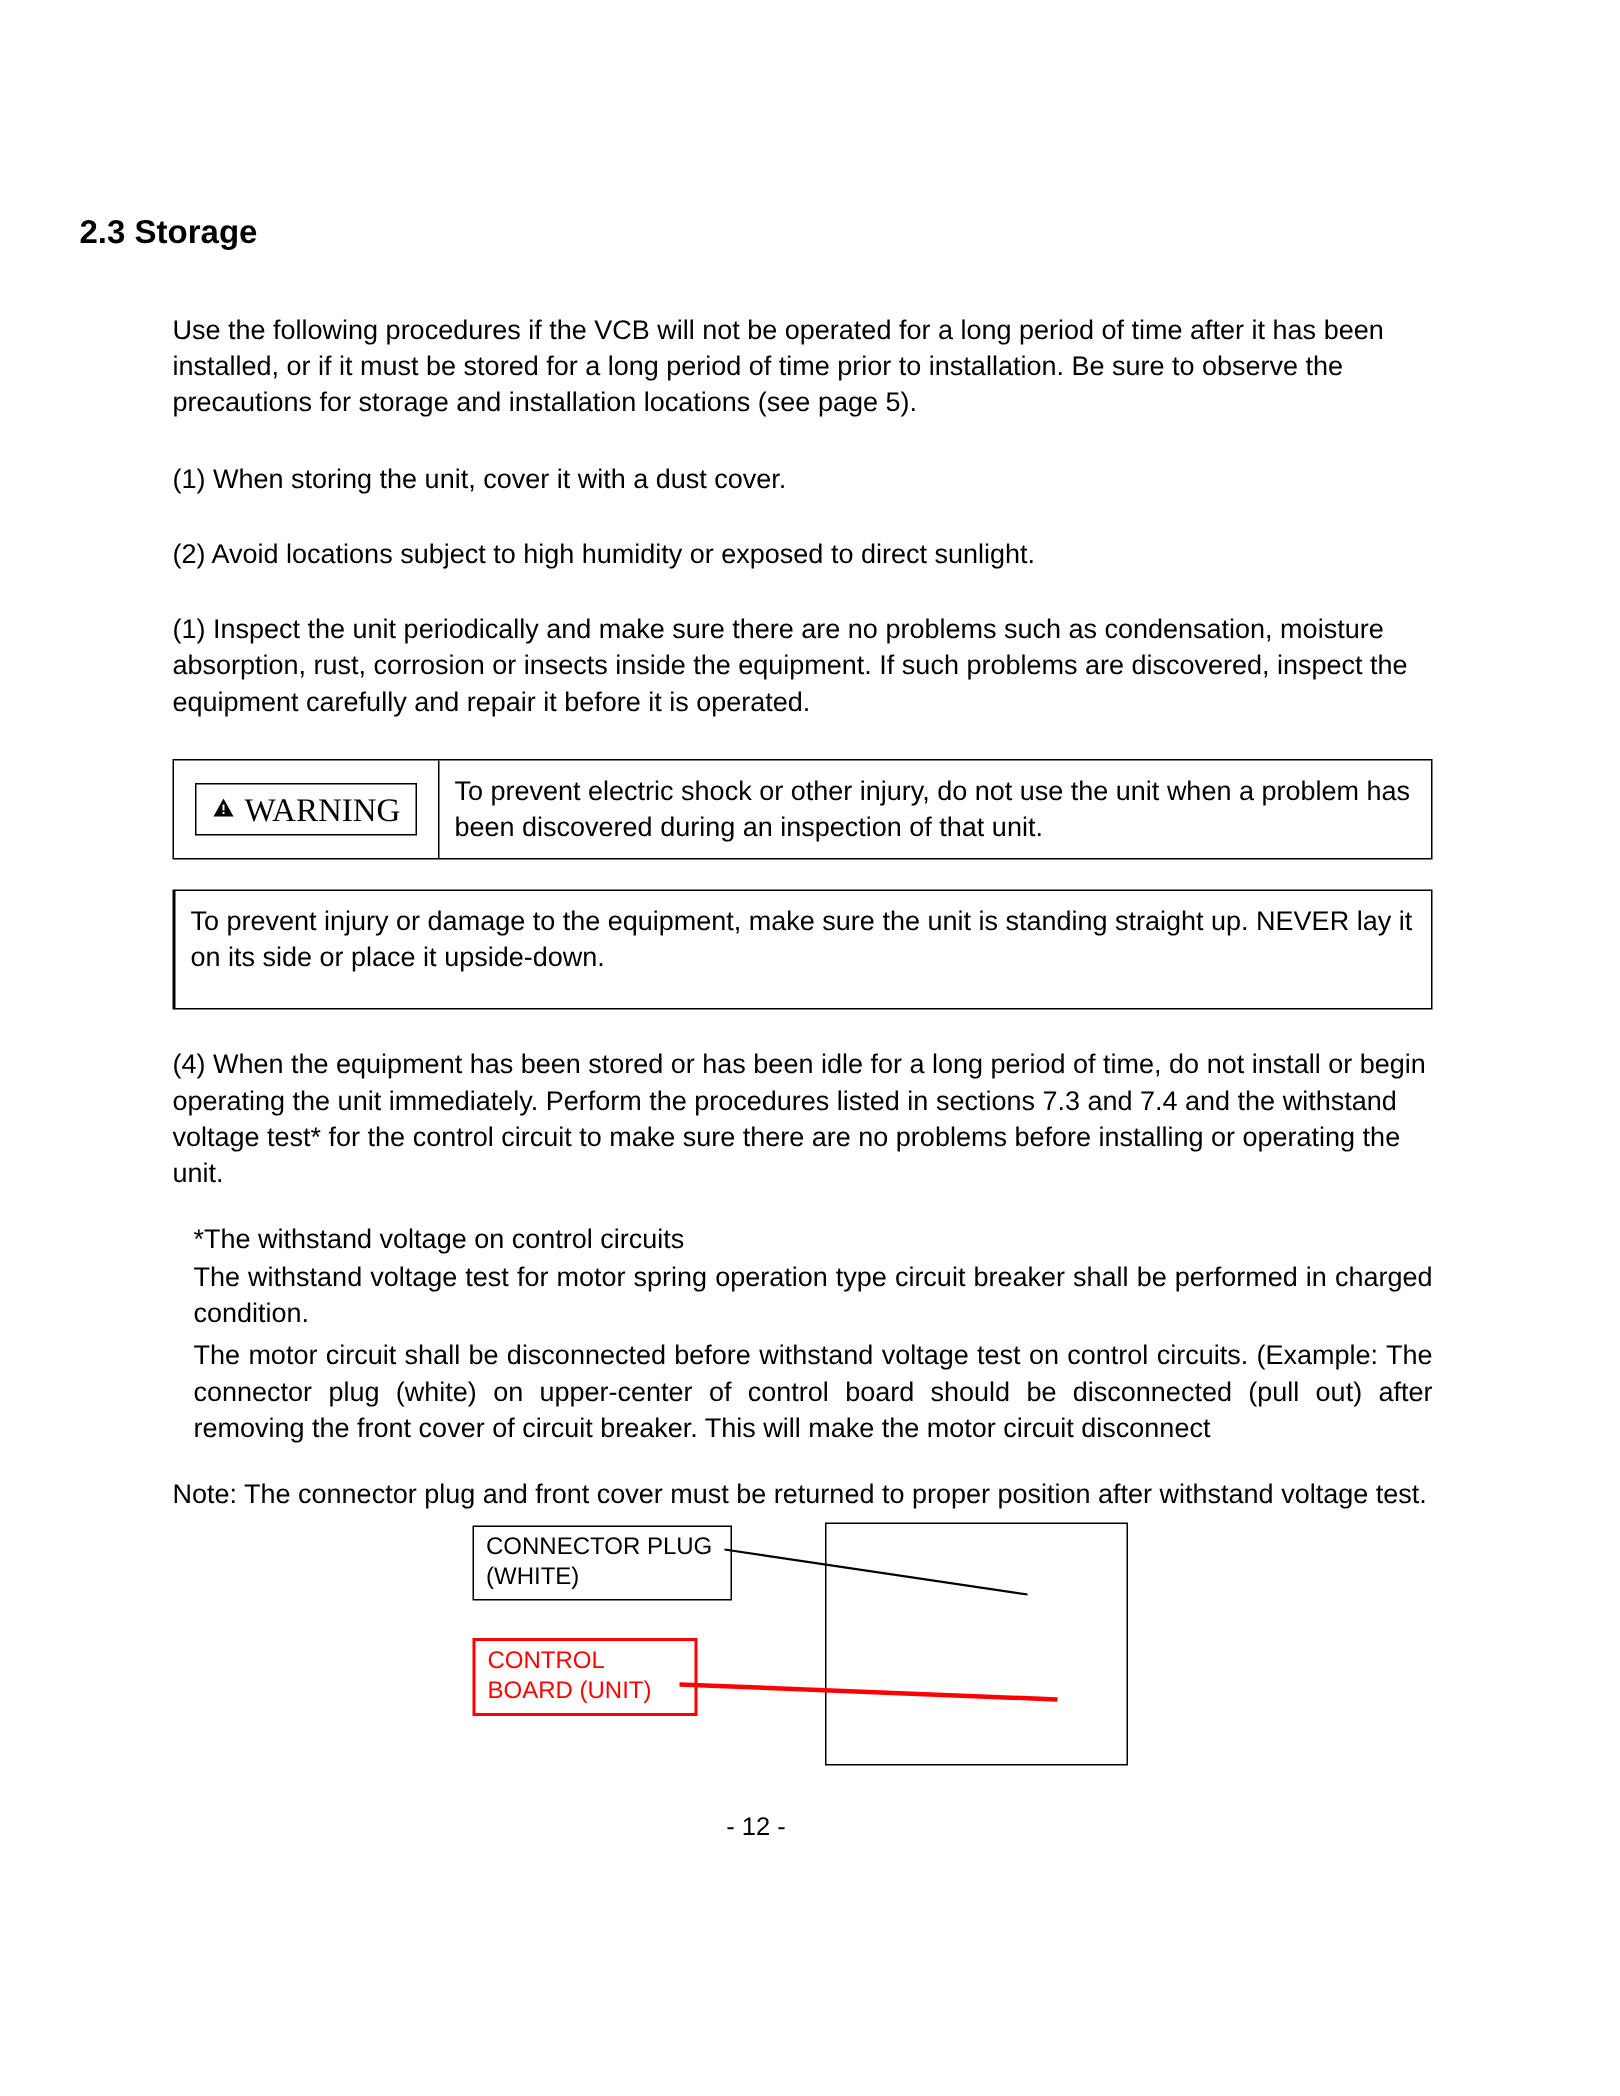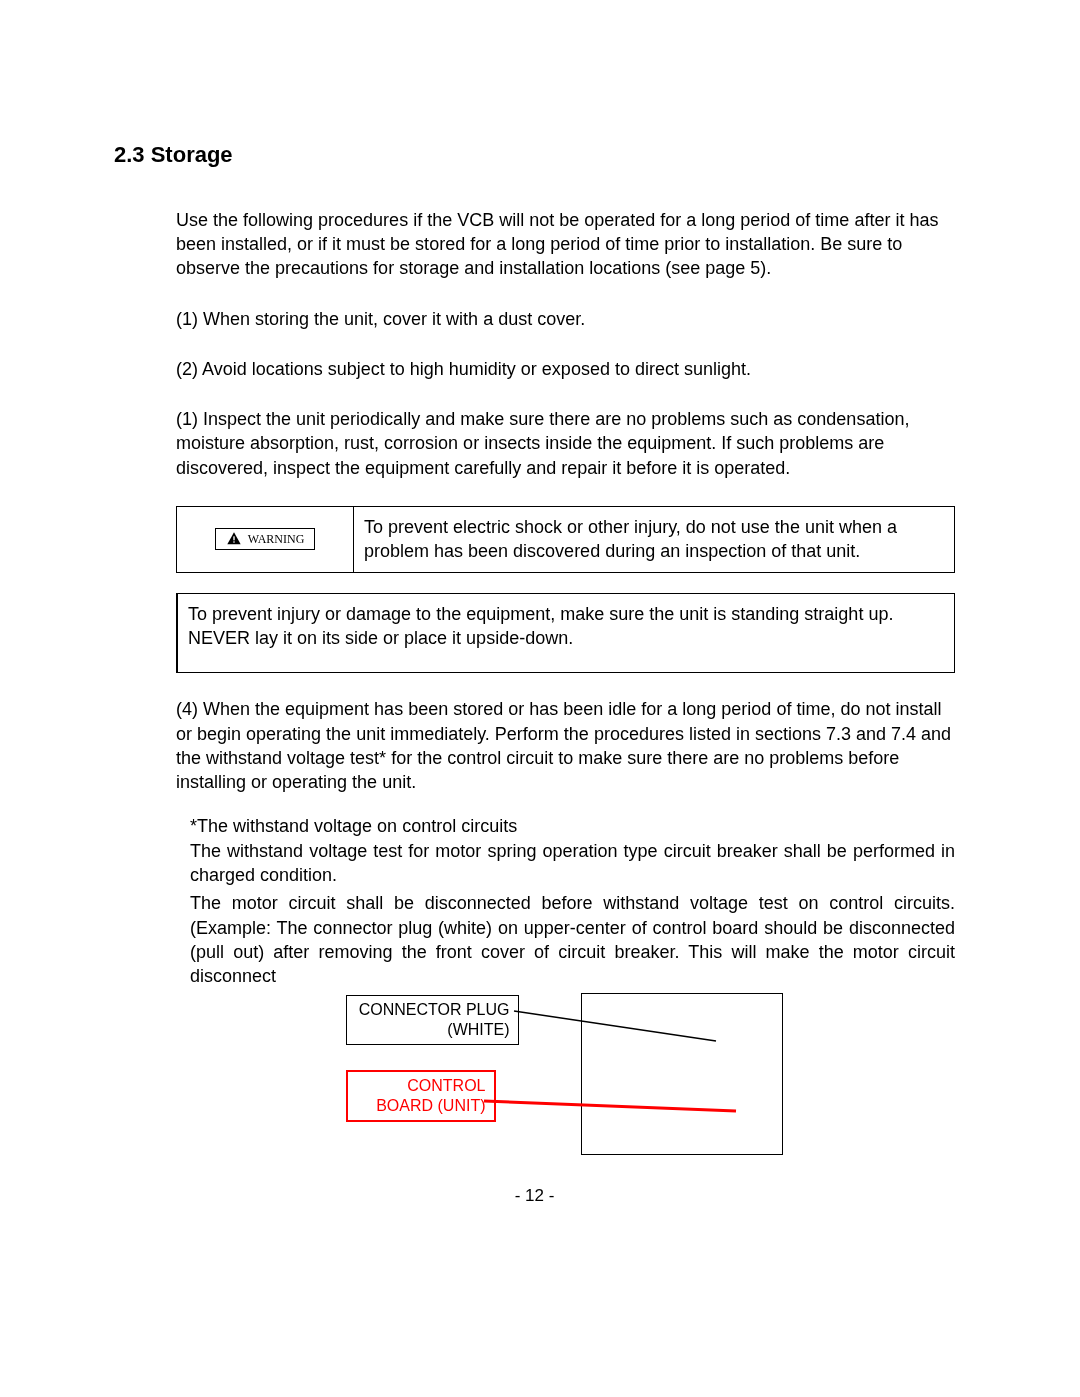--- a/index.html
+++ b/index.html
@@ -8,21 +8,21 @@
     background: #fff;
     color: #000;
     font-family: Arial, Helvetica, sans-serif;
     font-size: 18px;
     line-height: 1.35;
   }
   .page {
     width: 1080px;
     min-height: 1397px;
     box-sizing: border-box;
-    padding: 140px 125px 60px 114px;
+    padding: 140px 125px 60px 53px;
     position: relative;
   }
   .heading {
     font-weight: bold;
     font-size: 22px;
     margin-bottom: 38px;
   }
   .body-block {
     padding-left: 62px;
   }
@@ -40,21 +40,21 @@
     width: 160px;
     display: flex;
     align-items: center;
     justify-content: center;
     padding: 8px;
   }
   .callout-label-box {
     border: 1.5px solid #000;
     padding: 2px 10px;
     font-family: "Times New Roman", Times, serif;
-    font-size: 12px;
+    font-size: 22px;
     display: flex;
     align-items: center;
     gap: 6px;
     white-space: nowrap;
   }
   .callout-text-cell {
     flex: 1;
     border-left: 1.5px solid #000;
     padding: 8px 10px;
     display: flex;
@@ -98,21 +98,20 @@
     width: 460px;
     height: 170px;
   }
   .diag-label-box {
     position: absolute;
     border: 1.5px solid #000;
     padding: 4px 8px;
     font-size: 16px;
     line-height: 1.25;
     background: #fff;
-    text-align: right;
   }
   .diag-label-box.red { border-color: #ff0000; color: #ff0000; border-width: 2px; }
   .diag-unit {
     position: absolute;
     border: 1.5px solid #000;
     background: #fff;
   }
   .diag-svg {
     position: absolute;
     left: 0; top: 0;
@@ -168,20 +167,21 @@
     </div>
 
     <div class="after-callouts">(4) When the equipment has been stored or has been idle for a long period of time, do not install or begin operating the unit immediately. Perform the procedures listed in sections 7.3 and 7.4 and the withstand voltage test* for the control circuit to make sure there are no problems before installing or operating the unit.</div>
 
     <div class="note-block">
       <div class="note-title">*The withstand voltage on control circuits</div>
       <div class="note-body">The withstand voltage test for motor spring operation type circuit breaker shall be performed in charged condition.</div>
       <div class="note-body">The motor circuit shall be disconnected before withstand voltage test on control circuits. (Example: The connector plug (white) on upper-center of control board should be disconnected (pull out) after removing the front cover of circuit breaker. This will make the motor circuit disconnect</div>
     </div>
 
+    <div class="note-final indent-hang">Note: The connector plug and front cover must be returned to proper position after withstand voltage test.</div>
 
     <div class="diagram-wrap">
       <div class="diagram">
 
         <div class="diag-unit" style="left:245px; top:0px; width:200px; height:160px;"></div>
 
         <div class="diag-label-box" style="left:10px; top:2px; width:155px;">
           <span>CONNECTOR PLUG (WHITE)</span>
         </div>
 

